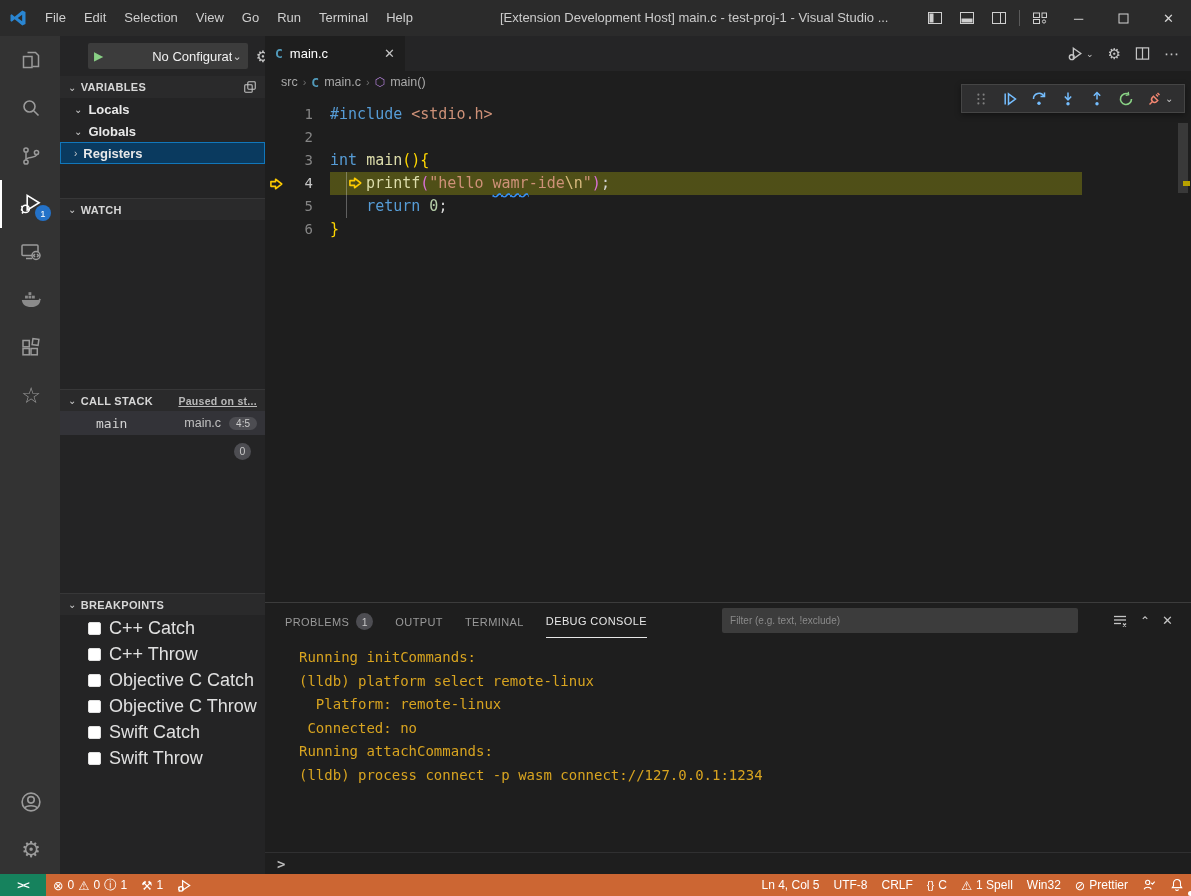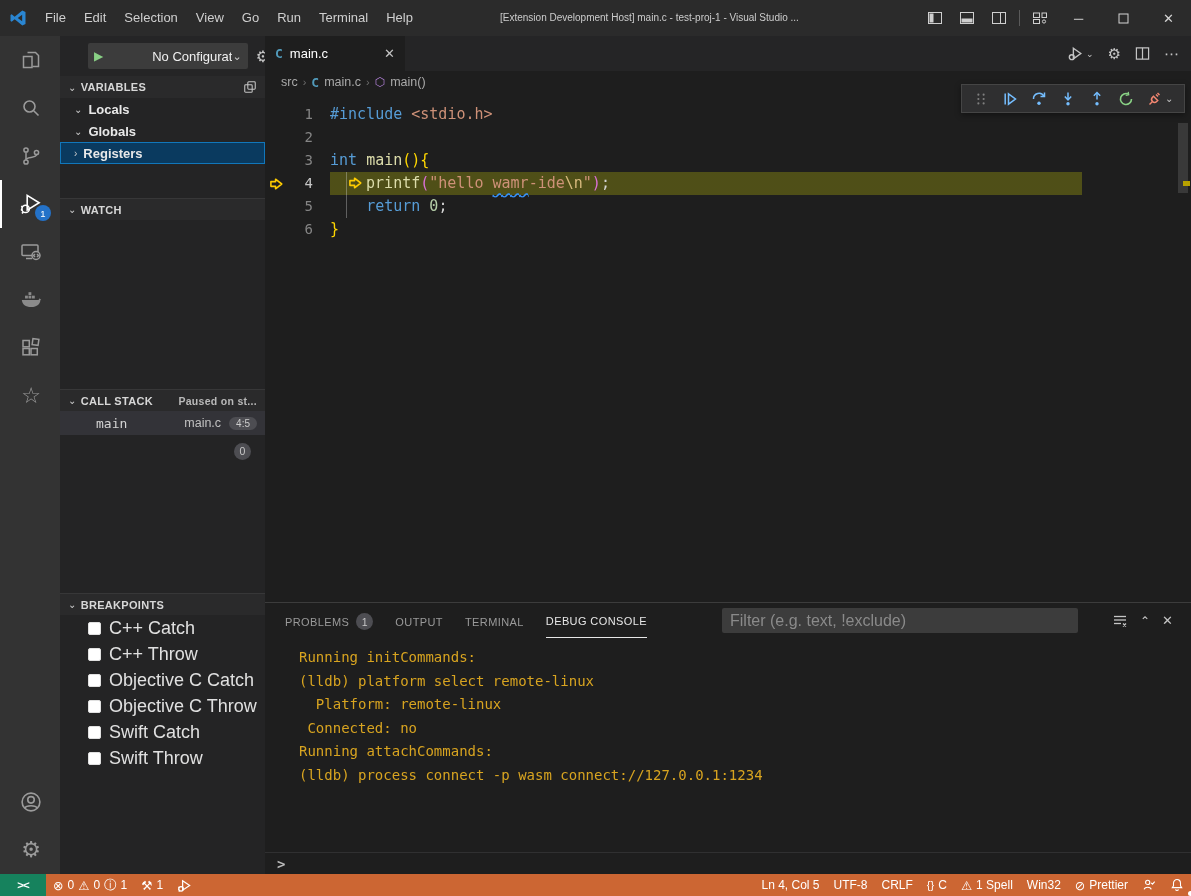--- a/index.html
+++ b/index.html
@@ -5,21 +5,21 @@
   * { box-sizing: border-box; margin: 0; padding: 0; }
   html,body { width:1191px; height:896px; overflow:hidden; background:#1e1e1e;
     font-family:"Liberation Sans",sans-serif; color:#cccccc; }
   svg { display:block; }
 
   
   .titlebar { height:36px; background:#2b2b2b; display:flex; align-items:center; position:relative; }
   .vscode-logo { width:36px; display:flex; justify-content:center; align-items:center; }
   .menus { display:flex; }
   .menu-item { padding:0 9px; font-size:13px; line-height:36px; color:#cfcfcf; cursor:default; }
-  .win-title { position:absolute; left:500px; top:0; line-height:36px; font-size:10px; color:#cccccc; white-space:nowrap; }
+  .win-title { position:absolute; left:500px; top:0; line-height:36px; font-size:13px; color:#cccccc; white-space:nowrap; }
   .title-right { position:absolute; right:0; top:0; height:36px; display:flex; align-items:center; }
   .layout-btn { width:32px; height:36px; display:flex; align-items:center; justify-content:center; }
   .tdivider { width:1px; height:16px; background:#5a5a5a; margin:0 4px; }
   .wbtn { width:45px; height:36px; display:flex; align-items:center; justify-content:center; font-size:13px; color:#d6d6d6; }
 
   
   .main { display:flex; height:838px; }
 
   
   .activitybar { width:60px; background:#333333; display:flex; flex-direction:column; align-items:stretch; }
@@ -35,21 +35,21 @@
   .debug-config-row { height:40px; display:flex; align-items:center; padding:0 6px 0 8px; }
   .config-select { flex:1; height:26px; background:#3c3c3c; border-radius:2px; display:flex; align-items:center; padding:0 6px; margin-left:20px; }
   .config-select .play { color:#89d185; font-size:12px; margin-right:6px; }
   .config-label { flex:1; font-size:13px; color:#f0f0f0; white-space:nowrap; overflow:hidden;margin-left:43px; }
   .config-chevron { color:#cccccc; font-size:11px; }
   .config-gear { margin-left:8px; color:#c5c5c5; font-size:16px; }
 
   .section-header { height:22px; display:flex; align-items:center; padding:0 8px 0 4px; font-size:11px;
     font-weight:bold; color:#d7d7d7; letter-spacing:.3px; background:#2a2a2b; border-top:1px solid rgba(97,97,97,.25); }
   .section-header .chev { font-size:10px; margin:0 4px; color:#cccccc; font-weight:normal; }
-  .section-note { margin-left:auto; font-size:10.5px; color:#b9b9b9; font-weight:bold; }
+  .section-note { margin-left:auto; font-size:10.5px; color:#b9b9b9; font-weight:bold;text-decoration:underline; }
   .hdr-icon { margin-left:auto; }
   .section-body { background:#242425; }
 
   .var-row { height:22px; display:flex; align-items:center; padding-left:14px; color:#e8e8e8; font-weight:bold; }
   .var-row .chev { font-size:10px; color:#cccccc; margin-right:6px; font-weight:normal; }
   .var-row.selected { background:#0a3a5f; outline:1px solid #1177bb; outline-offset:-1px; }
 
   .vars-body { height:100px; }
   .watch-body { height:169px; }
   .stack-body { height:182px; }
@@ -99,21 +99,21 @@
     border:1px solid #454545; box-shadow:0 2px 6px rgba(0,0,0,.4); display:flex; align-items:center; z-index:20; padding:0 4px; }
   .dtb-btn { width:29px; height:27px; display:flex; align-items:center; justify-content:center; }
   .dtb-chev { color:#c5c5c5; font-size:10px; margin-left:-4px; }
 
   
   .panel { height:272px; border-top:1px solid #3c3c3c; display:flex; flex-direction:column; background:#1e1e1e; }
   .panel-header { height:35px; display:flex; align-items:center; padding:0 10px 0 20px; gap:22px; }
   .panel-tab { font-size:11px; letter-spacing:.4px; color:#9a9a9a; display:flex; align-items:center; gap:7px; height:100%; padding-top:2px; }
   .panel-tab.active { color:#e7e7e7; border-bottom:1px solid #e7e7e7; }
   .filter-input { width:356px; height:25px; background:#3c3c3c; border:none; border-radius:2px; color:#cccccc;
-    font-size:16px; padding:0 8px; margin-left:auto; font-family:"Liberation Sans",sans-serif; }
+    font-size:10px; padding:0 8px; margin-left:auto; font-family:"Liberation Sans",sans-serif; }
   .filter-input::placeholder { color:#8a8a8a; }
   .panel-icons { display:flex; align-items:center; gap:12px; padding:0 8px 0 12px; color:#c5c5c5; }
   .console { flex:1; padding:8px 0 0 34px; font-family:"DejaVu Sans Mono",monospace; font-size:14px; color:#d8a420; overflow:hidden; }
   .console-line { height:23.5px; line-height:23.5px; white-space:pre; }
   .console-input { height:22px; border-top:1px solid #303031; display:flex; align-items:center; padding-left:12px; }
   .prompt { color:#b9b9b9; font-family:"DejaVu Sans Mono",monospace; font-weight:bold; font-size:14px; }
 
   
   .statusbar { height:22px; background:#cc6633; display:flex; align-items:center; color:#ffffff; font-size:12px; }
   .sb-remote { width:46px; height:22px; background:#16825d; display:flex; align-items:center; justify-content:center;

